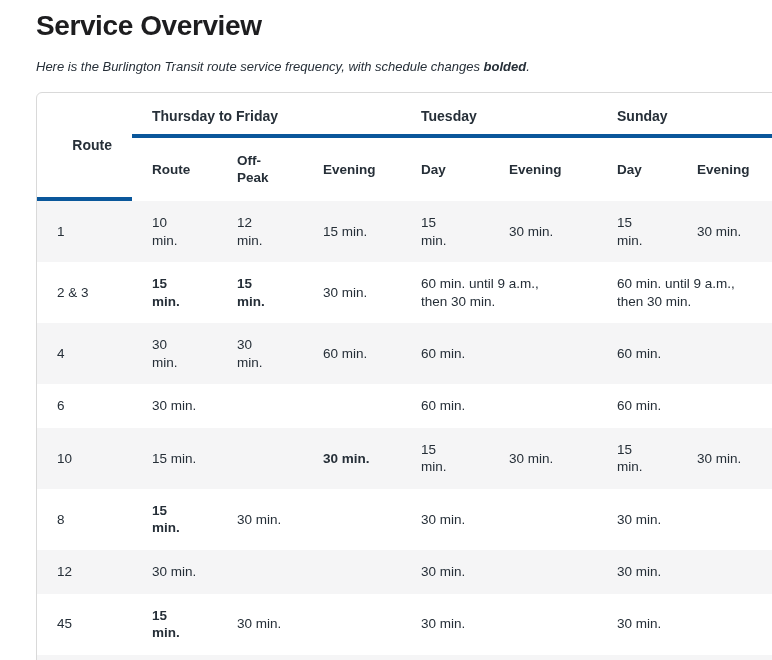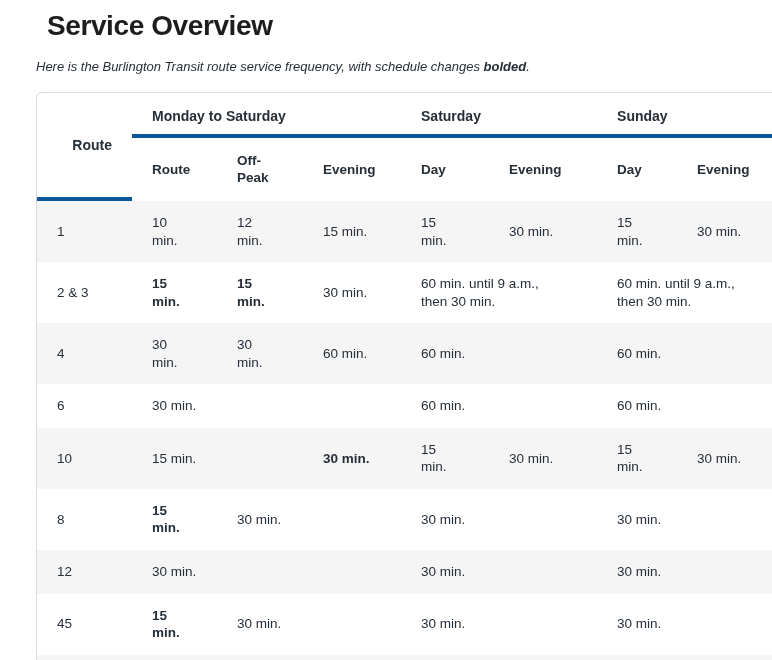--- a/index.html
+++ b/index.html
@@ -12,21 +12,21 @@
   * { box-sizing: border-box; }
   html, body { margin: 0; padding: 0; }
   body {
     width: 772px; height: 660px; overflow: hidden;
     background: #ffffff;
     font-family: "Liberation Sans", "DejaVu Sans", sans-serif;
     color: var(--body-text);
   }
   .page { padding: 8px 0 0 36px; }
   h1.page-title {
-    margin: 2px 0 0 11px;
+    margin: 2px 0 0 0;
     font-size: 28px; font-weight: 800; letter-spacing: -0.4px;
     color: var(--heading-color);
   }
   p.intro {
     margin: 17px 0 0 0;
     font-size: 13px; line-height: 1.3;
     color: var(--body-text);
     font-style: italic;
   }
   p.intro strong { font-weight: bold; }
@@ -80,22 +80,22 @@
         <col style="width:86px">
         <col style="width:98px">
       <col style="width:88px">
         <col style="width:108px">
         <col style="width:80px">
         <col style="width:120px">
     </colgroup>
     <thead>
       <tr>
         <th class="route-th" rowspan="2">Route</th>
-        <th class="group" colspan="3">Monday to Saturday</th>
-        <th class="group" colspan="2">Saturday</th>
+        <th class="group" colspan="3">Thursday to Friday</th>
+        <th class="group" colspan="2">Tuesday</th>
         <th class="group" colspan="2">Sunday</th>
       </tr>
       <tr>
         <th class="sub">Route</th>
         <th class="sub">Off-Peak</th>
         <th class="sub">Evening</th>
         <th class="sub">Day</th>
         <th class="sub">Evening</th>
         <th class="sub">Day</th>
         <th class="sub">Evening</th>

